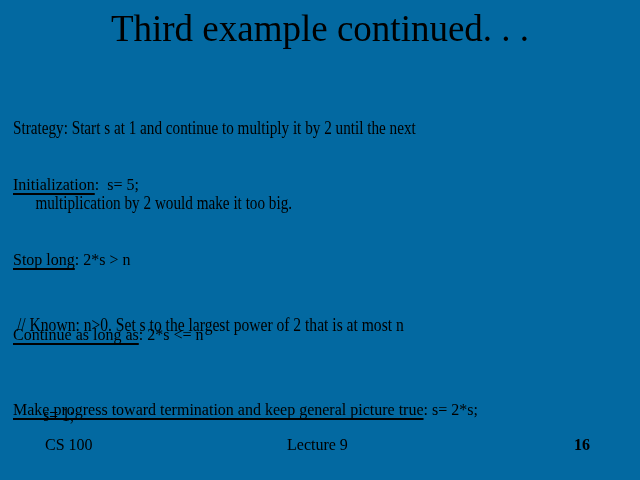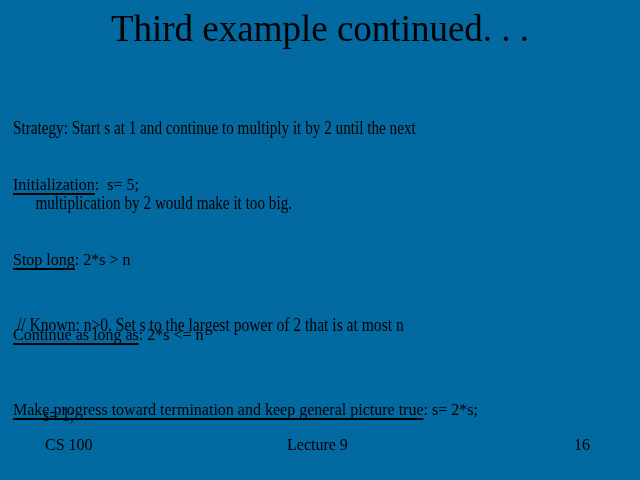--- a/index.html
+++ b/index.html
@@ -66,21 +66,21 @@
   .code-indent-a { margin-left: 32px; }
   .footer-item {
     position: absolute;
     top: 437px;
     font-size: 16px;
     line-height: 15px;
     white-space: pre;
   }
   .footer-course { left: 45px; }
   .footer-lecture { left: 243px; margin-left: 44px; }
-  .footer-number { left: 574px; }
+  .footer-number { left: 574px; font-weight: bold; }
 </style>
 </head>
 <body>
 
 <div class="slide">
 
   <div class="slide-title">Third example continued. . .</div>
 
   <div class="strategy-block">
     <div class="strategy-line1">Strategy: Start s at 1 and continue to multiply it by 2 until the next</div>

